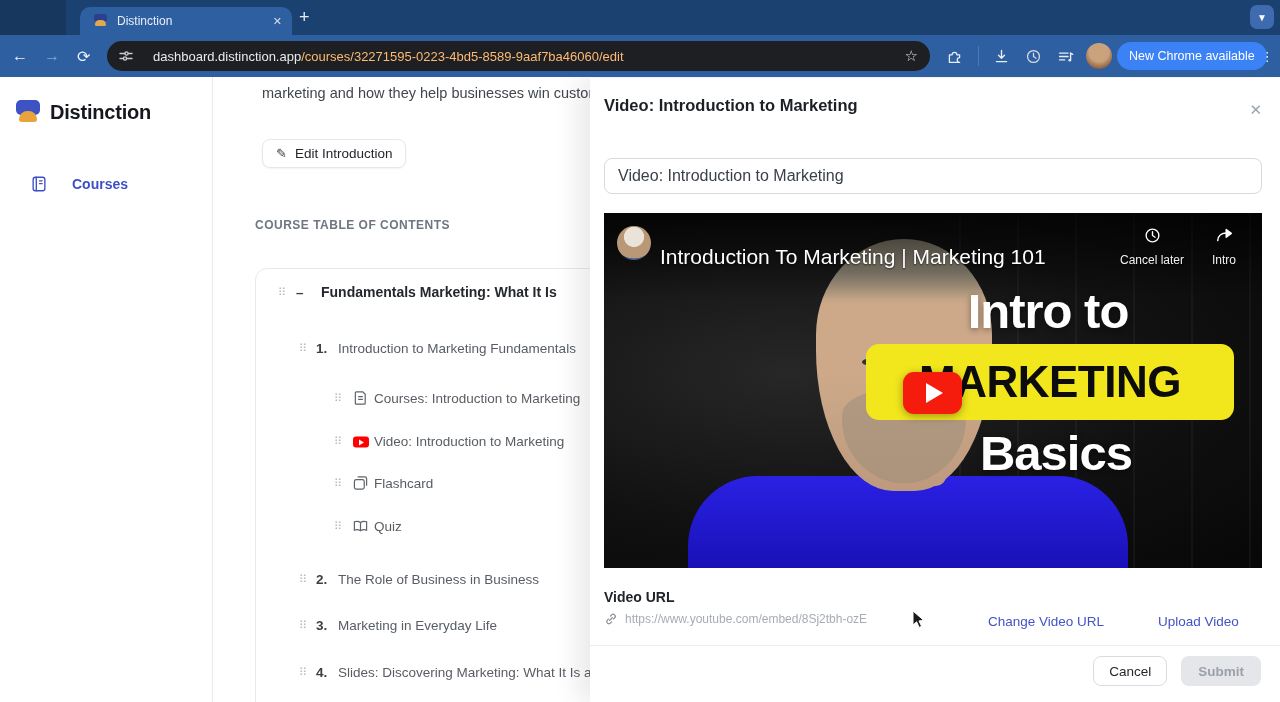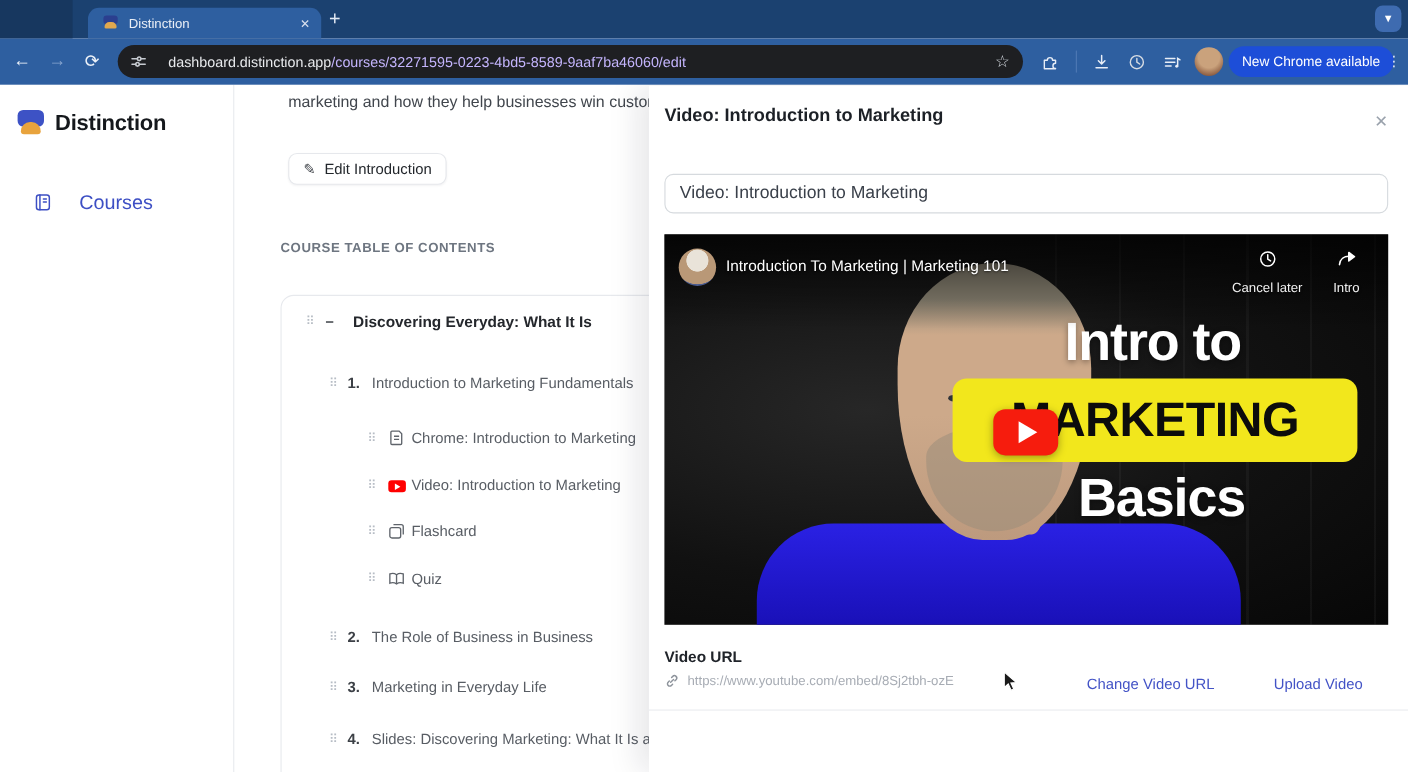--- a/index.html
+++ b/index.html
@@ -20,41 +20,41 @@
   .newtab { position:absolute; left:299px; top:7px; color:#e3eaf4; font-size:18px; font-weight:400; }
   .strip-chevron { position:absolute; right:6px; top:5px; width:24px; height:24px; background:#3e6bb0;
     border-radius:7px; color:#fff; display:grid; place-items:center; font-size:10px; }
   .toolbar { position:relative; height:42px; background:#2e5fa0; }
   .tb { position:absolute; top:0; height:42px; display:flex; align-items:center; color:#edf2f9; }
   .nav-ic { font-size:16px; }
   .nav-ic.disabled { color:#86a4ce; }
   .urlbar { position:absolute; left:107px; top:6px; width:823px; height:30px; background:#1e1f22;
     border-radius:15px; display:flex; align-items:center; padding:0 12px; }
   .url-domain { font-size:13px; color:#e8eaed; margin-left:20px; white-space:nowrap; }
-  .url-path { font-size:13px; color:#c4b5fd; white-space:nowrap; }
+  .url-path { font-size:13px; color:#fdba74; white-space:nowrap; }
   .star { margin-left:auto; color:#d9dee5; font-size:15px; }
   .sep { position:absolute; left:978px; top:11px; width:1px; height:20px; background:#4f79b4; }
   .avatar { position:absolute; left:1086px; top:8px; width:26px; height:26px; border-radius:50%;
     background:radial-gradient(circle at 50% 35%, #caa27c 0 45%, #8a5a3f 80%); }
-  .update-pill { position:absolute; left:1117px; top:7px; width:150px; height:28px; background:#1d4ed8;
+  .update-pill { position:absolute; left:1117px; top:7px; width:150px; height:28px; background:#3b82f6;
     border-radius:14px; display:flex; align-items:center; padding:0 8px 0 12px; gap:6px; }
   .update-pill span.txt { color:#fff; font-size:12.5px; white-space:nowrap; }
   .update-pill .dots { color:#e8eef7; font-size:13px; letter-spacing:1px; }
 
   
   .app { position:absolute; top:77px; left:0; width:1280px; height:625px; background:#fff; }
   .sidebar { position:absolute; left:0; top:0; width:213px; height:100%; background:#fff; border-right:1px solid #e8eaee; }
   .brand { position:absolute; left:16px; top:22px; display:flex; align-items:center; gap:8px; }
   .brand-icon { position:relative; width:26px; height:26px; }
   .brand-icon::before { content:""; position:absolute; left:0; top:1px; width:24px; height:15px; background:#3d52c5; border-radius:5px; }
   .brand-icon::after { content:""; position:absolute; left:3px; top:12px; width:18px; height:11px; background:#e8a33d; border-radius:9px 9px 3px 3px; }
   .brand-name { font-size:20px; font-weight:700; color:#15181c; letter-spacing:-.2px; }
   .nav-item { position:absolute; left:0; top:92px; width:100%; height:30px; display:flex; align-items:center; color:#3d4fc4; }
   .nav-item .nicon { margin-left:30px; display:flex; }
-  .nav-item .nlabel { margin-left:24px; font-size:18px; font-weight:400; }
+  .nav-item .nlabel { margin-left:24px; font-size:14px; font-weight:700; }
 
   .content { position:absolute; left:213px; top:0; right:0; height:100%; }
   .intro-line { position:absolute; left:49px; top:8px; font-size:14.5px; color:#41464d; white-space:nowrap; }
   .edit-btn { position:absolute; left:49px; top:62px; height:29px; padding:0 13px; display:flex; gap:8px; align-items:center;
     background:#fff; border:1px solid #e6e8ec; border-radius:8px; font-size:13.5px; color:#22262b;
     box-shadow:0 1px 2px rgba(16,24,40,.05); }
   .edit-btn .pencil { font-size:13px; color:#3a3e44; }
   .toc-heading { position:absolute; left:42px; top:141px; font-size:12px; font-weight:700; color:#6e7681; letter-spacing:.5px; }
   .toc-card { position:absolute; left:42px; top:191px; width:850px; height:460px; background:#fff; border:1px solid #e7e9ed; border-radius:12px; }
   .toc-row { position:absolute; left:0; width:100%; height:22px; font-size:13.5px; color:#585d64; }
@@ -85,21 +85,21 @@
   .person-head { position:absolute; left:212px; top:26px; width:176px; height:252px;
     background:linear-gradient(180deg,#8f8877 0 13%, #cda98a 26% 55%, #bd9a7e 100%);
     border-radius:50% 50% 44% 44% / 38% 38% 56% 56%; }
   .person-beard { position:absolute; left:238px; top:176px; width:124px; height:94px;
     background:rgba(151,139,122,.5); border-radius:42% 42% 50% 50% / 28% 28% 68% 68%; }
   .eye { position:absolute; width:10px; height:6px; background:#2f3338; border-radius:50%; }
   .yt-grad { position:absolute; left:0; top:0; right:0; height:86px;
     background:linear-gradient(180deg, rgba(0,0,0,.68), rgba(0,0,0,0)); }
   .yt-avatar { position:absolute; left:13px; top:13px; width:34px; height:34px; border-radius:50%;
     background:radial-gradient(circle at 50% 32%, #e9e3d9 0 34%, #b99877 36% 74%, #4a5b8f 76%); }
-  .yt-title { position:absolute; left:56px; top:20px; font-size:14px; color:#fff; text-shadow:0 1px 2px rgba(0,0,0,.6); white-space:nowrap; }
+  .yt-title { position:absolute; left:56px; top:32px; font-size:21px; color:#fff; text-shadow:0 1px 2px rgba(0,0,0,.6); white-space:nowrap; }
   .yt-act { position:absolute; top:14px; text-align:center; color:#f0f0f0; }
   .yt-act .lbl { font-size:12px; margin-top:5px; text-shadow:0 1px 2px rgba(0,0,0,.6); }
   .thumb-line1 { position:absolute; left:329px; top:70px; width:230px; text-align:center; font-size:49px;
     font-weight:800; color:#fff; text-shadow:0 2px 6px rgba(0,0,0,.4); letter-spacing:-1px; }
   .thumb-yellow { position:absolute; left:262px; top:131px; width:368px; height:76px; background:#f2e71c;
     border-radius:13px; display:grid; place-items:center; }
   .thumb-line2 { font-size:44px; font-weight:800; color:#0c0c0c; letter-spacing:-.5px; }
   .thumb-line3 { position:absolute; left:337px; top:212px; width:230px; text-align:center; font-size:49px;
     font-weight:800; color:#fff; text-shadow:0 2px 6px rgba(0,0,0,.4); letter-spacing:-1px; }
   .play-btn { position:absolute; left:299px; top:159px; width:59px; height:42px; background:#f61c0d;
@@ -202,36 +202,36 @@
     <p class="intro-line">marketing and how they help businesses win customer</p>
     <button class="edit-btn">
       <span class="pencil">✎</span>
       <span>Edit Introduction</span>
     </button>
     <div class="toc-heading">COURSE TABLE OF CONTENTS</div>
     <div class="toc-card" id="toc-card">
         <div class="toc-row" style="top: 12px;">
           <span class="handle" style="left:22px">⠿</span>
          <span class="sec-dash" style="left:40px">–</span>
-         <span class="sec-title" style="left:65px">Discovering Everyday: What It Is</span>
+         <span class="sec-title" style="left:65px">Fundamentals Marketing: What It Is</span>
         </div>
         <div class="toc-row" style="top: 68px;">
           <span class="handle" style="left:43px">⠿</span>
          <span class="row-num" style="left:60px">1.</span>
          <span style="left:82px">Introduction to Marketing Fundamentals</span>
         </div>
         <div class="toc-row" style="top: 118px;">
           <span class="handle" style="left:78px">⠿</span>
          <span style="left:97px;display:flex">
             <svg width="15" height="15" viewBox="0 0 16 16" fill="none" stroke="#5f646b" stroke-width="1.3">
               <path d="M3.5 1.5h7l2.5 2.5v9.5a1 1 0 0 1-1 1h-8.5a1 1 0 0 1-1-1v-11a1 1 0 0 1 1-1z"></path>
               <path d="M5.5 6.5h5M5.5 9.5h5"></path>
             </svg>
           </span>
-         <span style="left:118px">Chrome: Introduction to Marketing</span>
+         <span style="left:118px">Courses: Introduction to Marketing</span>
         </div>
         <div class="toc-row" style="top: 161px;">
           <span class="handle" style="left:78px">⠿</span>
          <span style="left:97px;display:flex">
             <span class="yt-mini"></span>
           </span>
          <span style="left:118px">Video: Introduction to Marketing</span>
         </div>
         <div class="toc-row" style="top: 203px;">
           <span class="handle" style="left:78px">⠿</span>
@@ -321,14 +321,18 @@
       <span class="url-text">https://www.youtube.com/embed/8Sj2tbh-ozE</span>
     </div>
     <a class="mlink" style="left:398px">Change Video URL</a>
     <a class="mlink" style="left:568px">Upload Video</a>
 
     <svg class="cursor" width="14" height="20" viewBox="0 0 14 20">
       <path d="M1 1l0 14 3.6-3.2 2.6 5.6 2.4-1.1-2.6-5.4 4.8-.5z" fill="#1a1a1a" stroke="#fff" stroke-width="1"></path>
     </svg>
 
     <div class="divider"></div>
+    <div class="footer">
+      <button class="btn btn-cancel">Cancel</button>
+      <button class="btn btn-submit" disabled="">Submit</button>
+    </div>
   </section>
 </div>
 
 </body></html>

